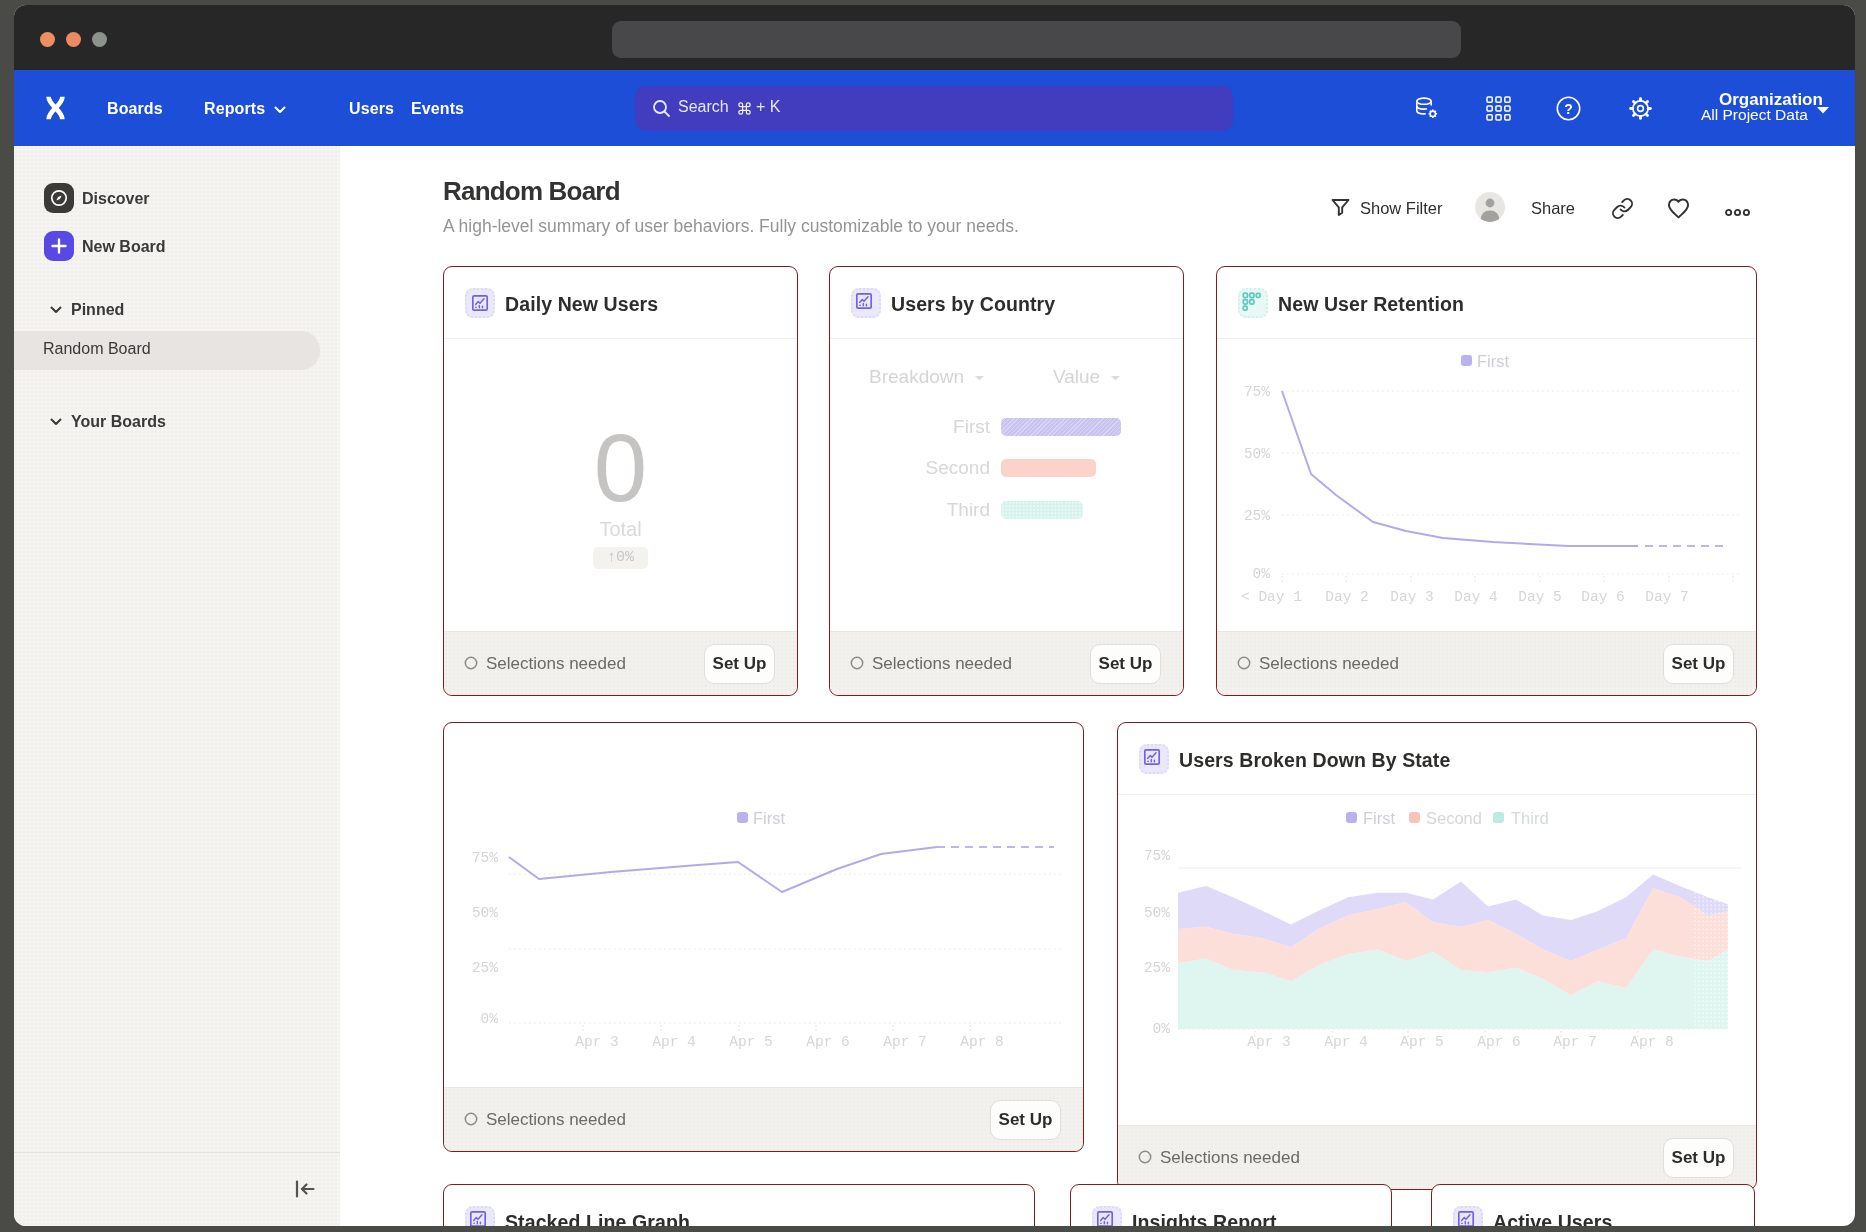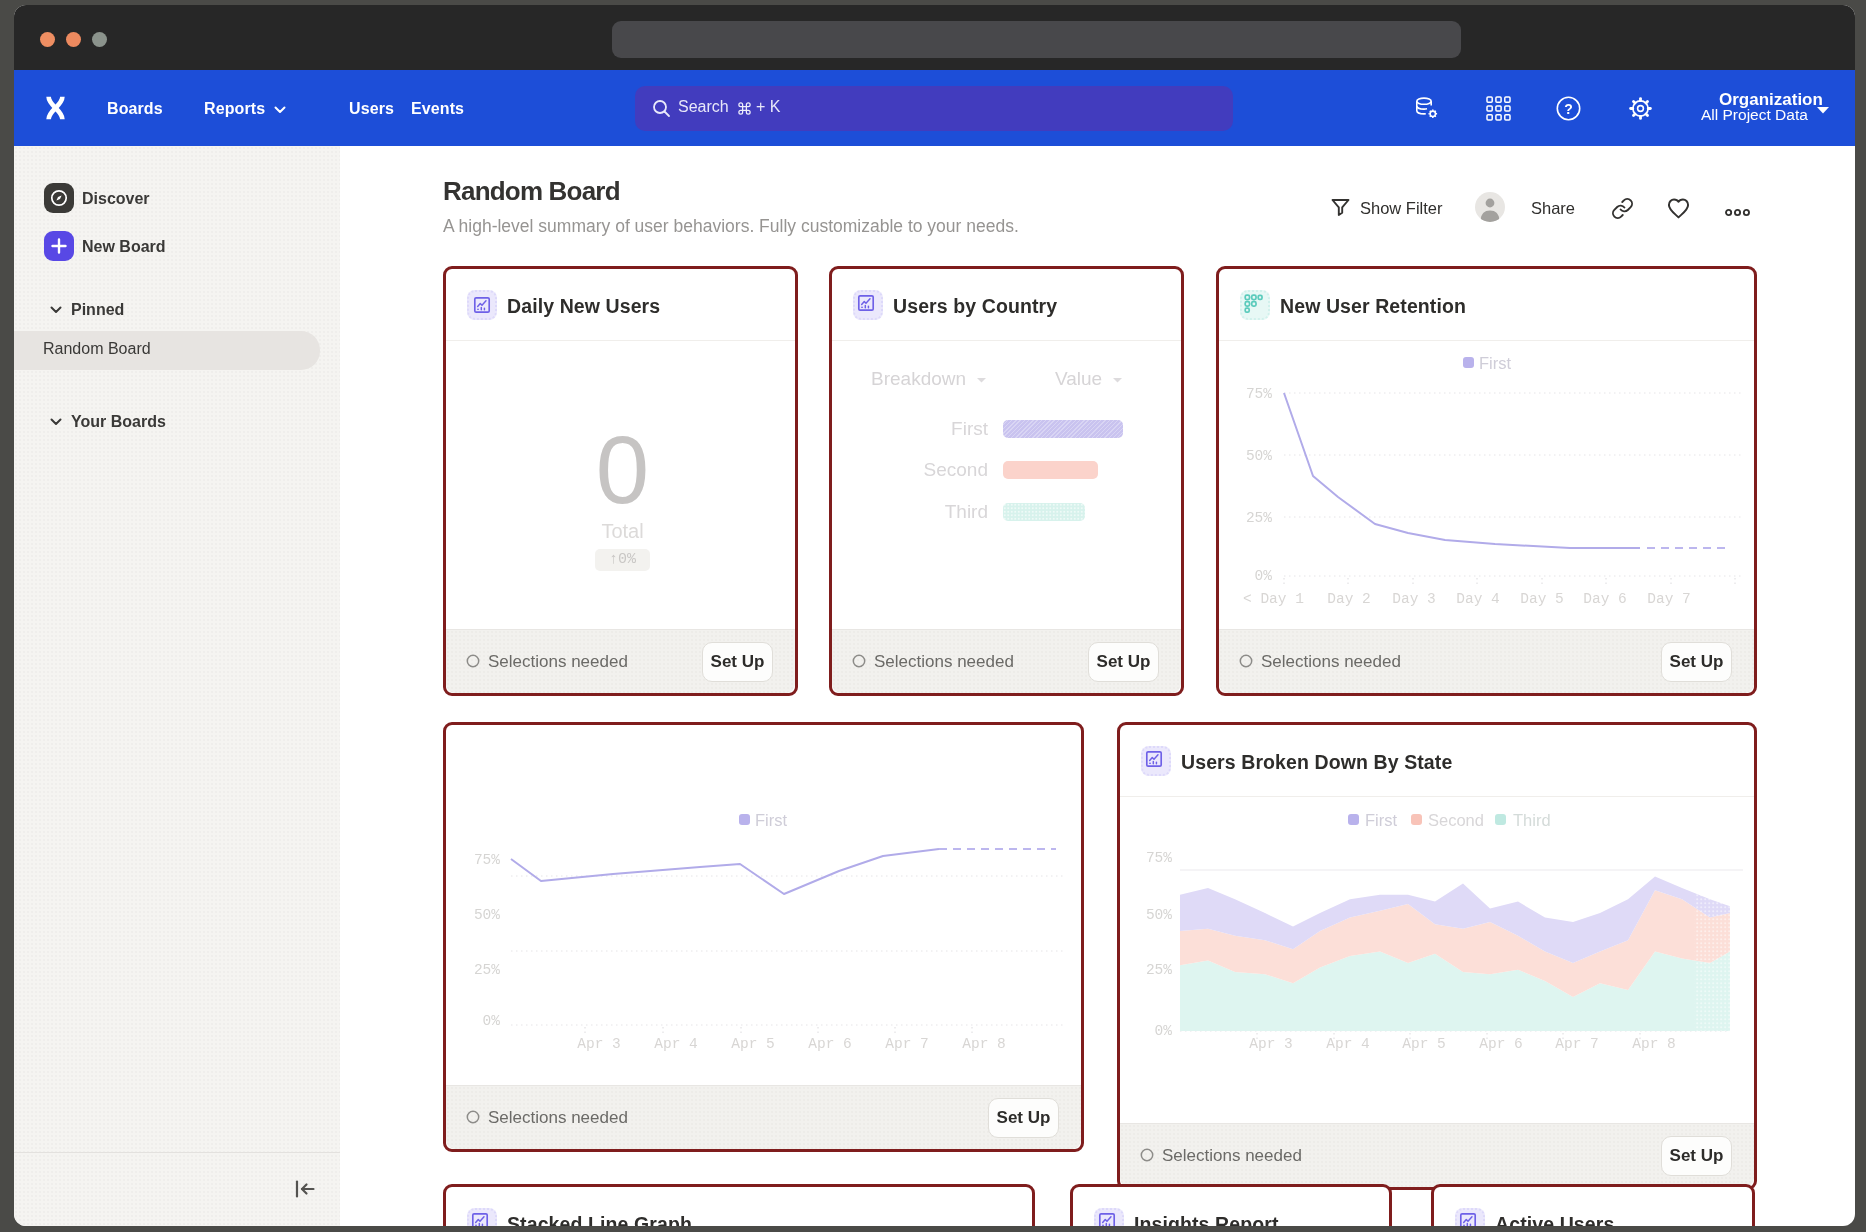--- a/index.html
+++ b/index.html
@@ -23,21 +23,21 @@
   background-image: radial-gradient(rgba(120,115,105,0.045) 0.8px, transparent 1px); background-size:4px 4px; }
 .sideicon { position:absolute; width:30px; height:30px; border-radius:9px; }
 .sidetext { position:absolute; font-size:16px; font-weight:700; color:#3a3937; }
 .pill { position:absolute; left:0; top:326px; width:306px; height:39px; background:#e7e4e1; border-radius:0 19px 19px 0; }
 .pill span { position:absolute; left:29px; top:9px; font-size:16px; color:#3a3937; font-weight:400; }
 .sidediv { position:absolute; left:0; top:1147px; width:326px; height:1px; background:#e3e1de; }
 h1.board { position:absolute; left:429px; top:171px; font-size:26px; font-weight:700; color:#343331; letter-spacing:-0.8px; }
 p.sub { position:absolute; left:429px; top:211px; font-size:17.5px; color:#969492; }
 .ctl { position:absolute; font-size:16.5px; font-weight:500; color:#2f2e2c; }
 
-.card { position:absolute; background:#fff; border:3px solid #7f1d1d; border-radius:9px; }
+.card { position:absolute; background:#fff; border:1px solid #7f1d1d; border-radius:9px; }
 .card .hd { position:absolute; left:0; top:0; right:0; height:72px; border-bottom:1px solid #f0eeeb; }
 .card .hicon { position:absolute; left:21px; top:21px; width:30px; height:30px; border-radius:8px; background:#ebe8fc; border:2px dotted rgba(130,115,235,0.13); } .card .hicon svg { margin:-2px; }
 .card .htitle { position:absolute; left:61px; top:26px; font-size:19.5px; font-weight:700; color:#2e2d2b; letter-spacing:0.1px; }
 .card .ft { position:absolute; left:0; bottom:0; right:0; height:64px; background:#f2f1ee; border-top:1px solid #e8e6e3; border-radius:0 0 9px 9px;
   background-image: radial-gradient(rgba(120,115,105,0.045) 0.8px, transparent 1px); background-size:4px 4px;margin-top:44px; }
 .card .ft .sel { position:absolute; left:42px; top:22px; font-size:17px; color:#6b6a67; }
 .setup { position:absolute; right:22px; top:12px; width:71px; height:40px; background:#fdfdfc; border:1px solid #e0ded9; border-radius:10px;
   font-size:17px; font-weight:700; color:#2d2c2a; text-align:center; line-height:38px; }
 .mono { font-family:"Liberation Mono", monospace; }
 </style>

